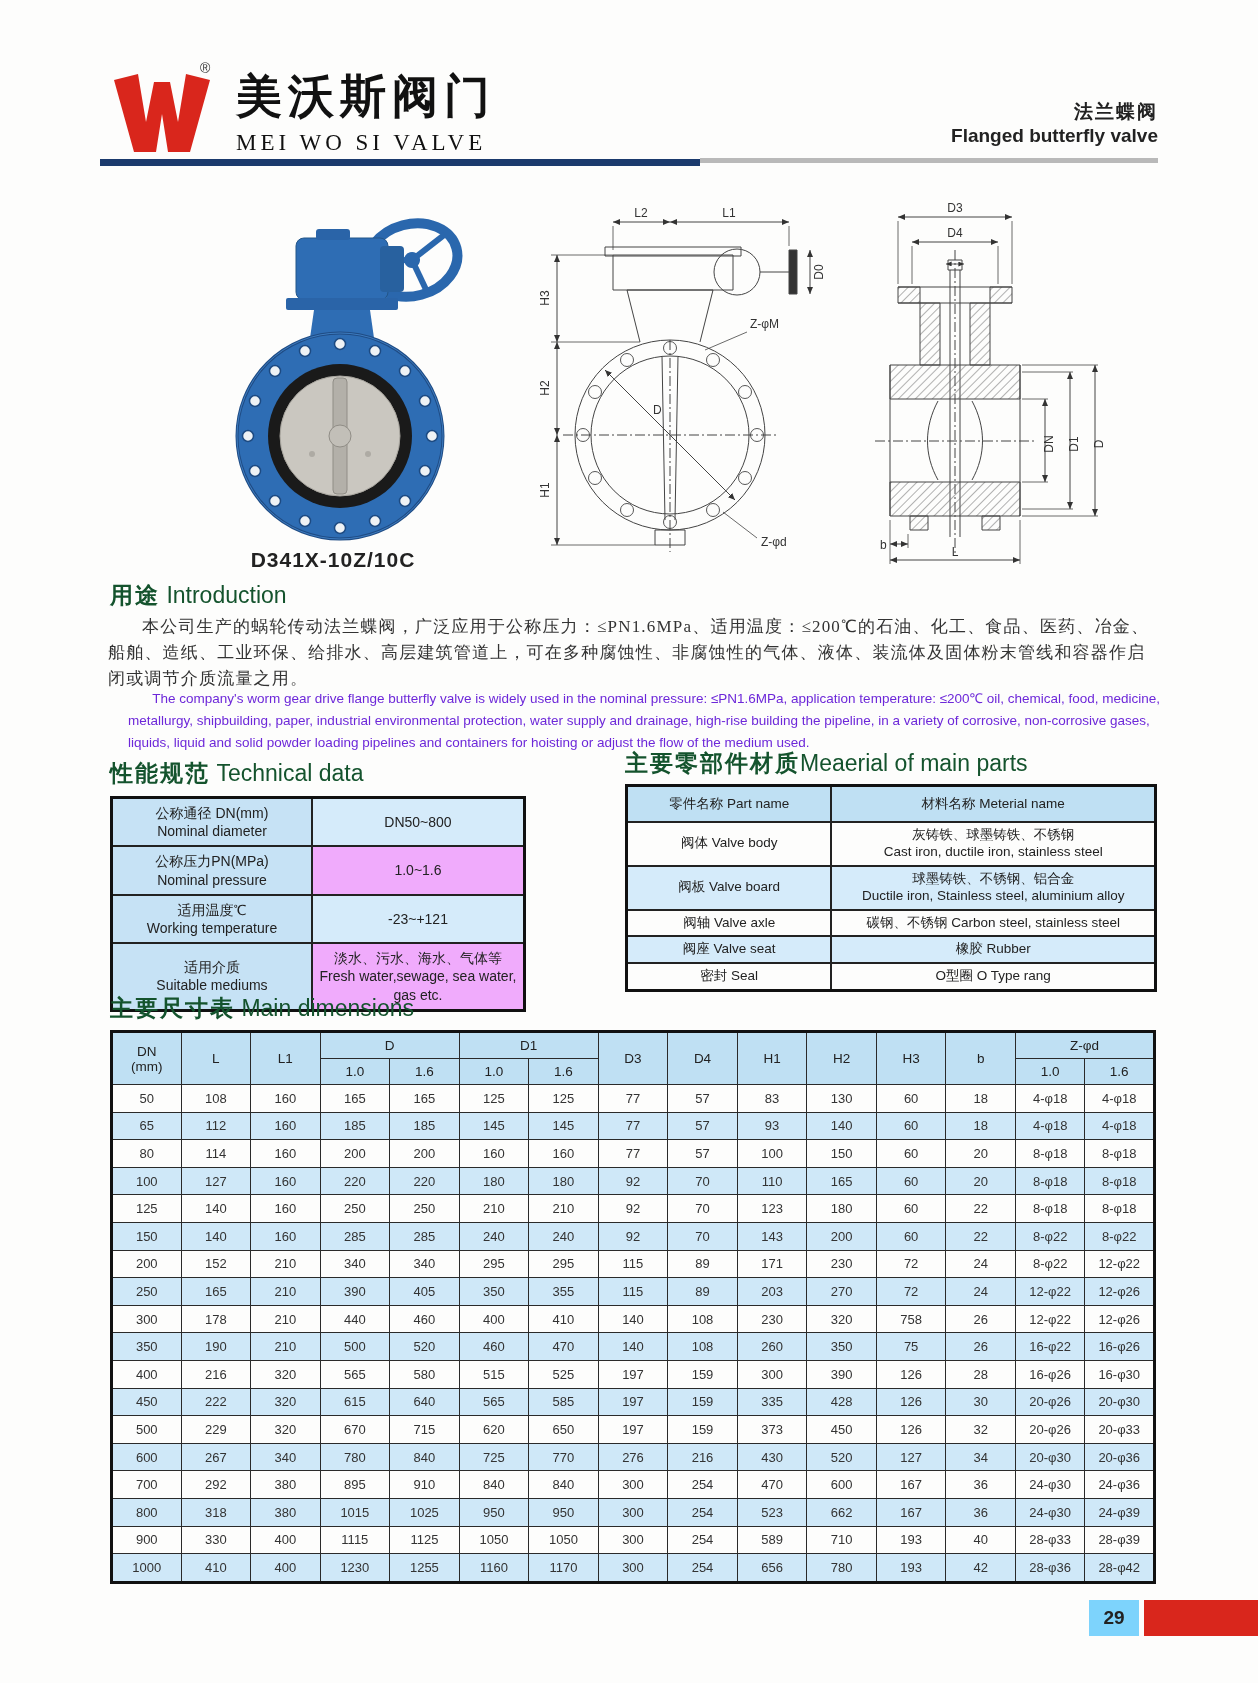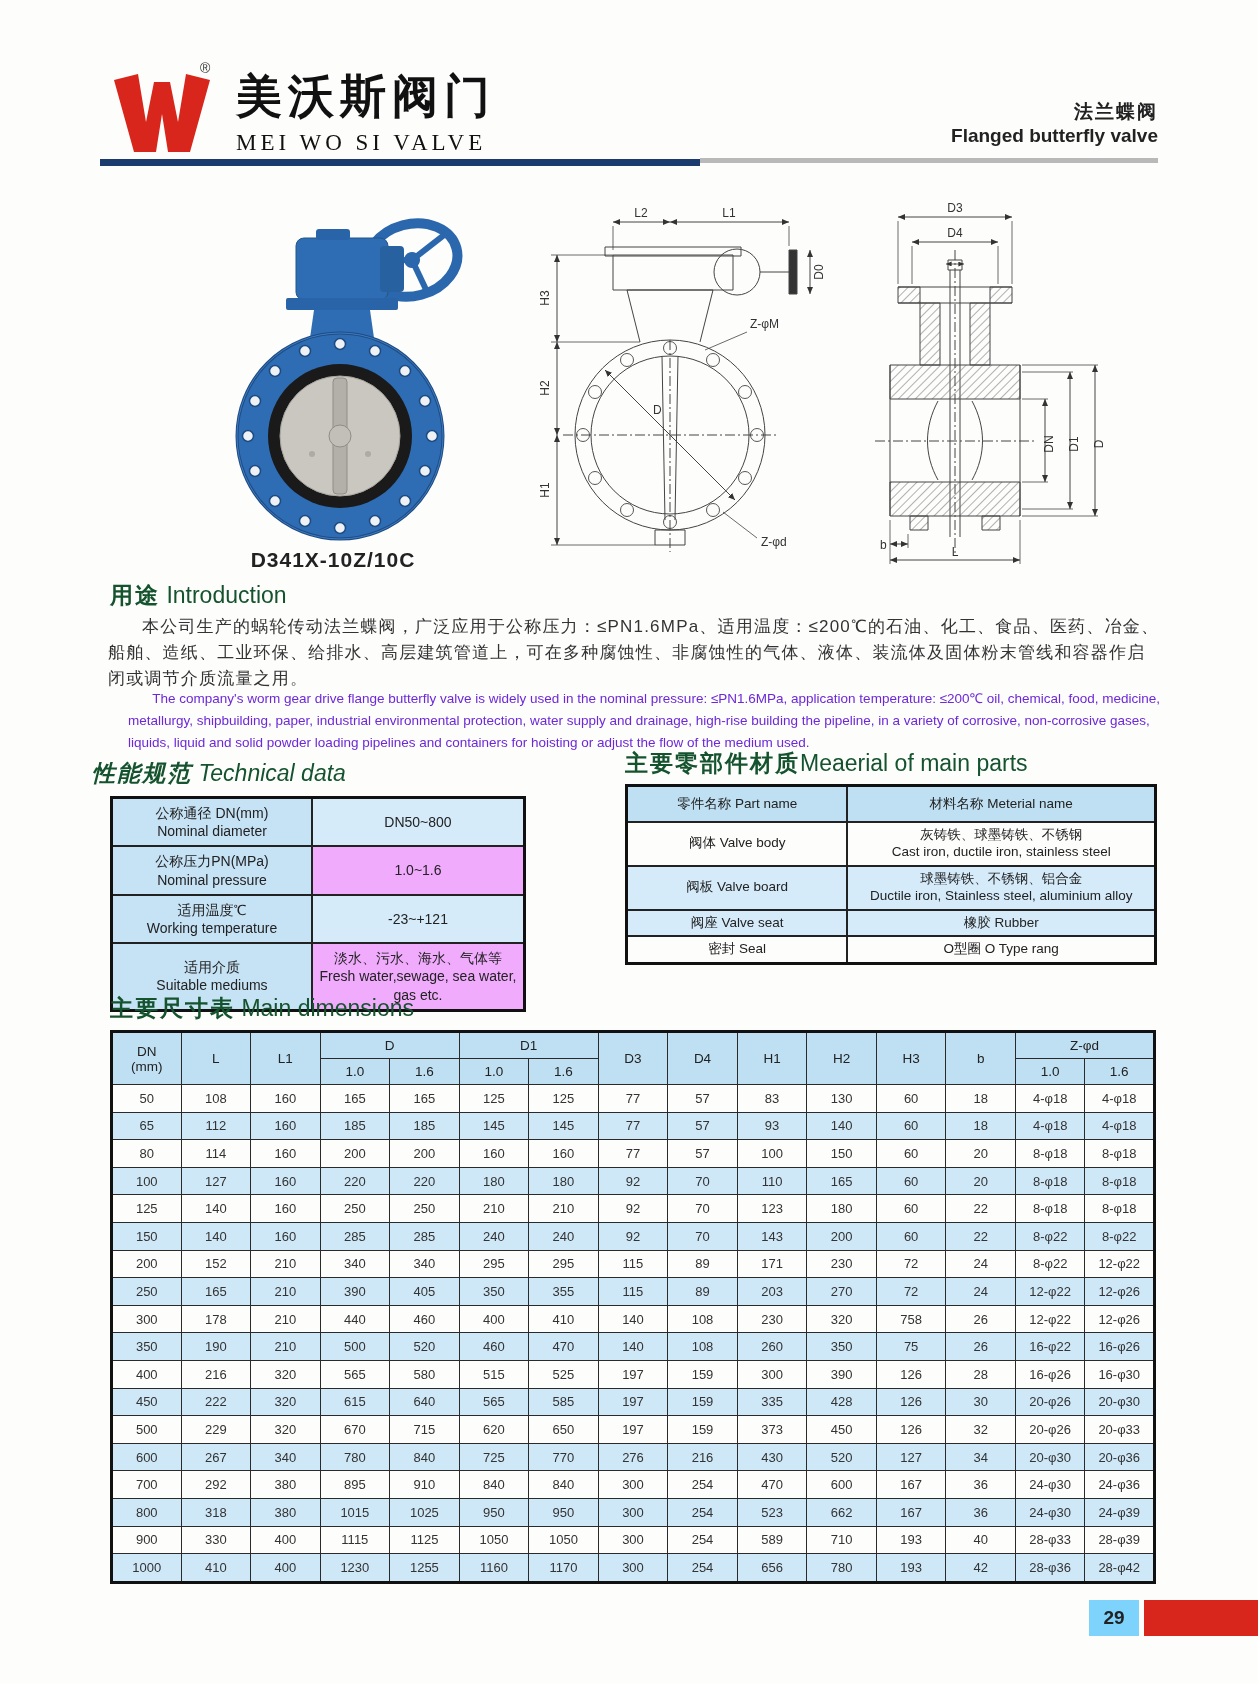--- a/index.html
+++ b/index.html
@@ -29,21 +29,21 @@
   table{border-collapse:collapse;}
   
   .tech{width:416px;border:3px solid #111;font-size:14px;table-layout:fixed;}
   .tech td{border:2px solid #222;text-align:center;padding:5px 4px;line-height:1.3;}
   .tech .lbl{background:#c6e2f5;width:46%;}
   .tech .val{background:#f0abfc;}
   .tech .val.blue{background:#d5ebfa;}
 
   
   .mat{width:532px;border:3px solid #111;font-size:13.5px;table-layout:fixed;}
-  .mat th,.mat td{border:2px solid #222;text-align:center;padding:4px 14px;line-height:1.25;}
+  .mat th,.mat td{border:2px solid #222;text-align:center;padding:4px 6px;line-height:1.25;}
   .mat thead th{background:#bfe0f3;font-weight:normal;height:26px;}
   .mat .c1{width:36%;}
   .mat tbody tr.alt{background:#d5ebfa;}
 
   
   .dims{width:1046px;border:3px solid #111;font-size:13px;table-layout:fixed;}
   .dims th,.dims td{border:1.5px solid #2a2a2a;text-align:center;padding:0 1px;}
   .dims thead th{background:#bfe0f3;font-weight:normal;font-size:13.5px;height:25px;}
   .dims tbody td{height:26.6px;color:#333;}
   .dims tbody tr.alt{background:#cfe8f8;}
@@ -260,24 +260,24 @@
       <text x="253" y="252" transform="rotate(-90 253 252)" text-anchor="middle">D</text>
       <text x="30" y="357">b</text>
       <text x="105" y="364" text-anchor="middle">L</text>
     </svg>
   </div>
 
   <div class="abs sec-h" style="left:110px;top:580px;">
     <span class="zh">用途</span>
     <span class="en">Introduction</span>
   </div>
-  <div class="abs para-zh" style="left:108px;top:614px;">本公司生产的蜗轮传动法兰蝶阀，广泛应用于公称压力：≤PN1.6MPa、适用温度：≤200℃的石油、化工、食品、医药、冶金、船舶、造纸、工业环保、给排水、高层建筑管道上，可在多种腐蚀性、非腐蚀性的气体、液体、装流体及固体粉末管线和容器作启闭或调节介质流量之用。</div>
+  <div class="abs para-zh" style="left:108px;top:614px;font-family:Liberation Serif, serif;">本公司生产的蜗轮传动法兰蝶阀，广泛应用于公称压力：≤PN1.6MPa、适用温度：≤200℃的石油、化工、食品、医药、冶金、船舶、造纸、工业环保、给排水、高层建筑管道上，可在多种腐蚀性、非腐蚀性的气体、液体、装流体及固体粉末管线和容器作启闭或调节介质流量之用。</div>
   <div class="abs para-en" style="left:108px;top:688px;">The company's worm gear drive flange butterfly valve is widely used in the nominal pressure: ≤PN1.6MPa, application temperature: ≤200℃ oil, chemical, food, medicine, metallurgy, shipbuilding, paper, industrial environmental protection, water supply and drainage, high-rise building the pipeline, in a variety of corrosive, non-corrosive gases, liquids, liquid and solid powder loading pipelines and containers for hoisting or adjust the flow of the medium used.</div>
 
-  <div class="abs sec-h" style="left:92px;top:758px;font-style:italic;">
+  <div class="abs sec-h" style="left:110px;top:758px;">
     <span class="zh">性能规范</span>
     <span class="en">Technical data</span>
   </div>
   <table class="tech abs" style="left:110px;top:796px;">
     <tbody>
       <tr>
         <td class="lbl">
           <div>公称通径 DN(mm)</div>
           <div>Nominal diameter</div>
         </td>
@@ -328,20 +328,26 @@
             <div>Cast iron, ductile iron, stainless steel</div>
           </td>
         </tr>
         <tr class="alt">
           <td>阀板 Valve board</td>
           <td>
             <div>球墨铸铁、不锈钢、铝合金</div>
             <div>Ductile iron, Stainless steel, aluminium alloy</div>
           </td>
         </tr>
+        <tr>
+          <td>阀轴 Valve axle</td>
+          <td>
+            <div>碳钢、不锈钢 Carbon steel, stainless steel</div>
+          </td>
+        </tr>
         <tr class="alt">
           <td>阀座 Valve seat</td>
           <td>
             <div>橡胶 Rubber</div>
           </td>
         </tr>
         <tr>
           <td>密封 Seal</td>
           <td>
             <div>O型圈 O Type rang</div>

